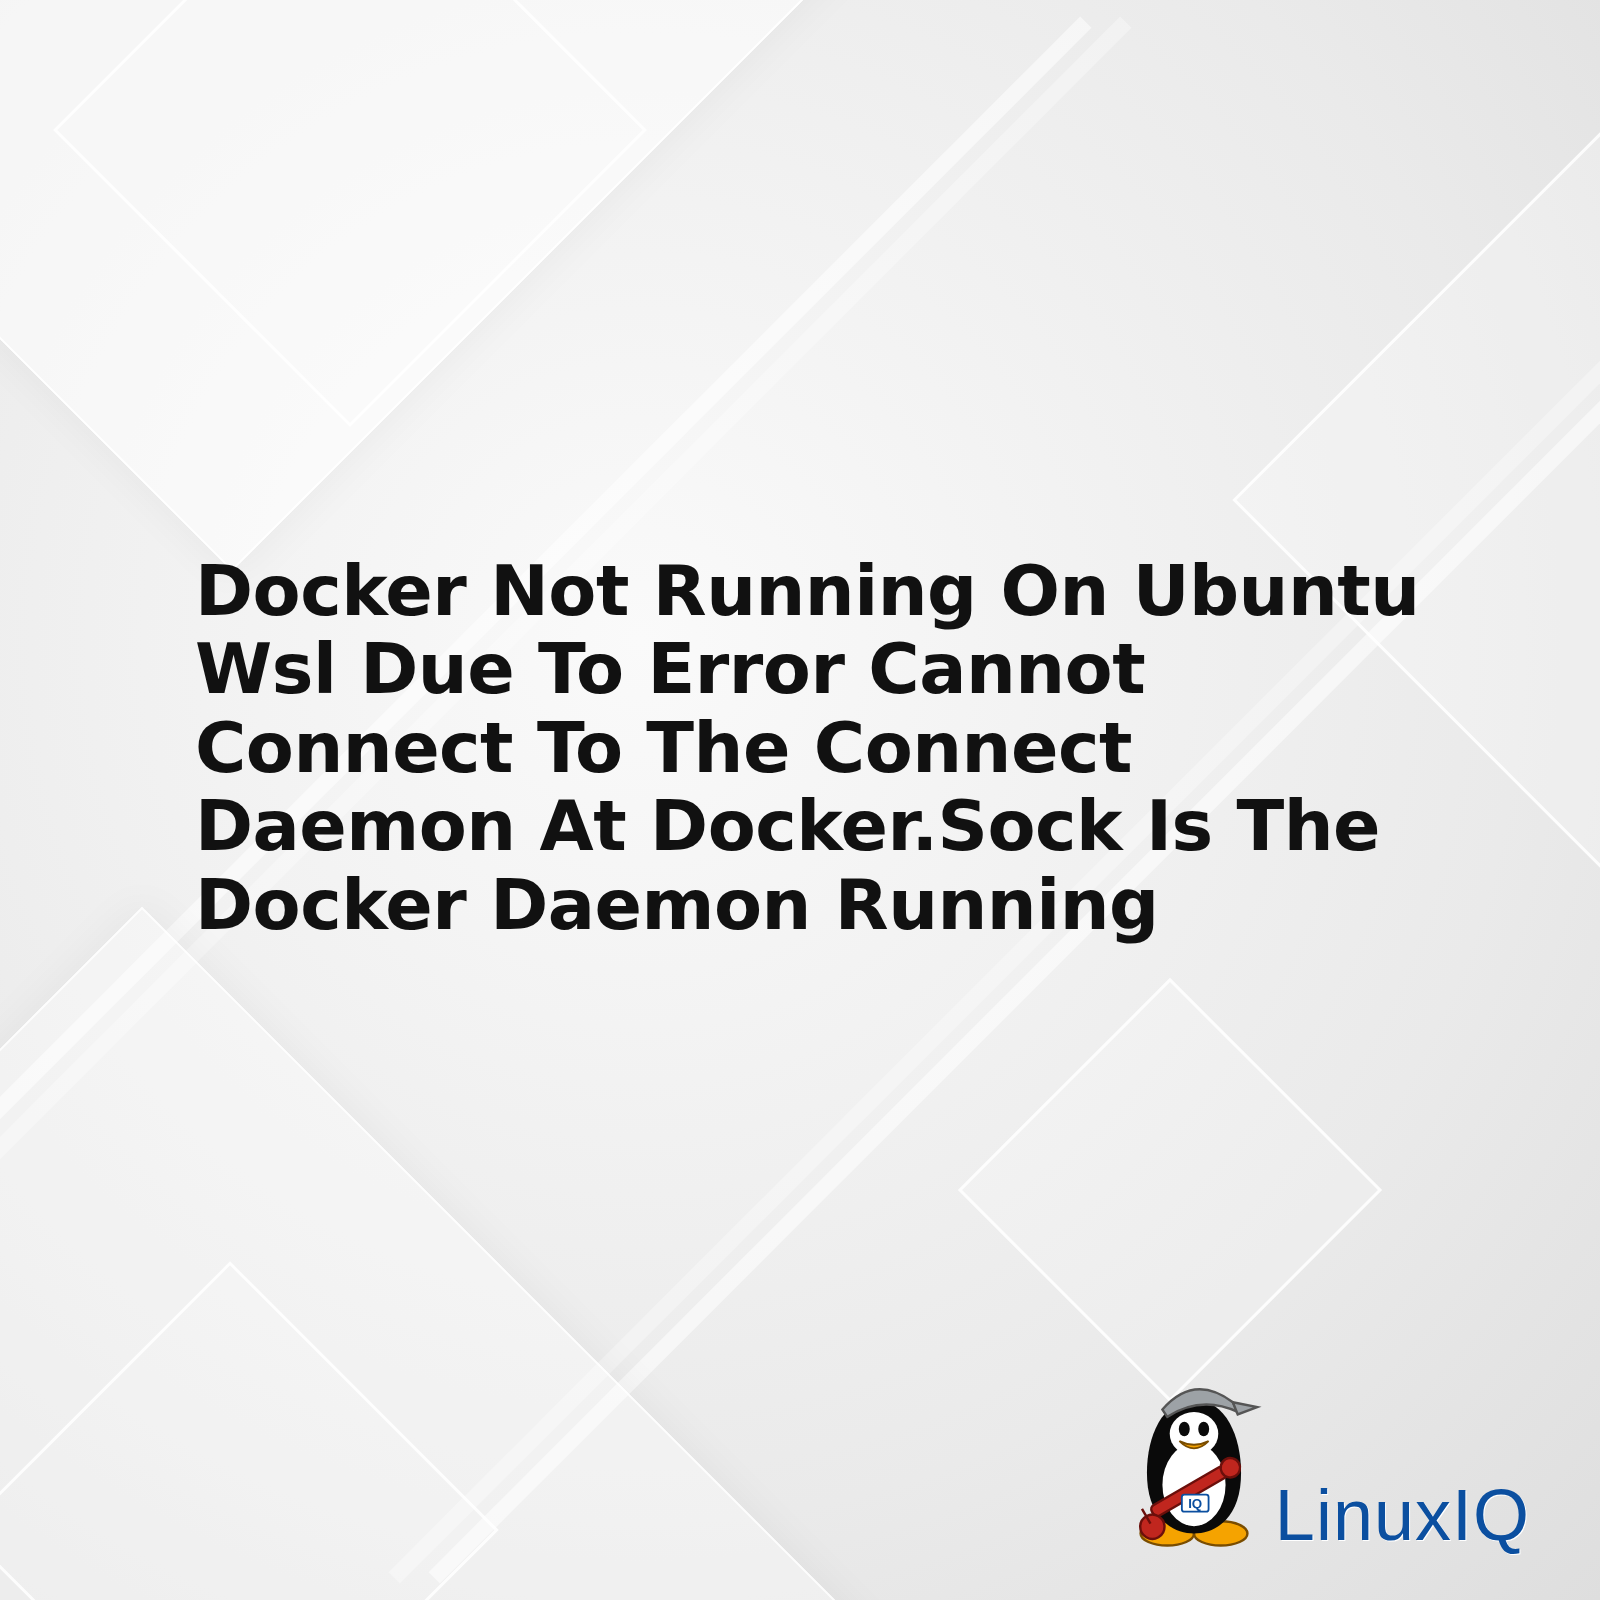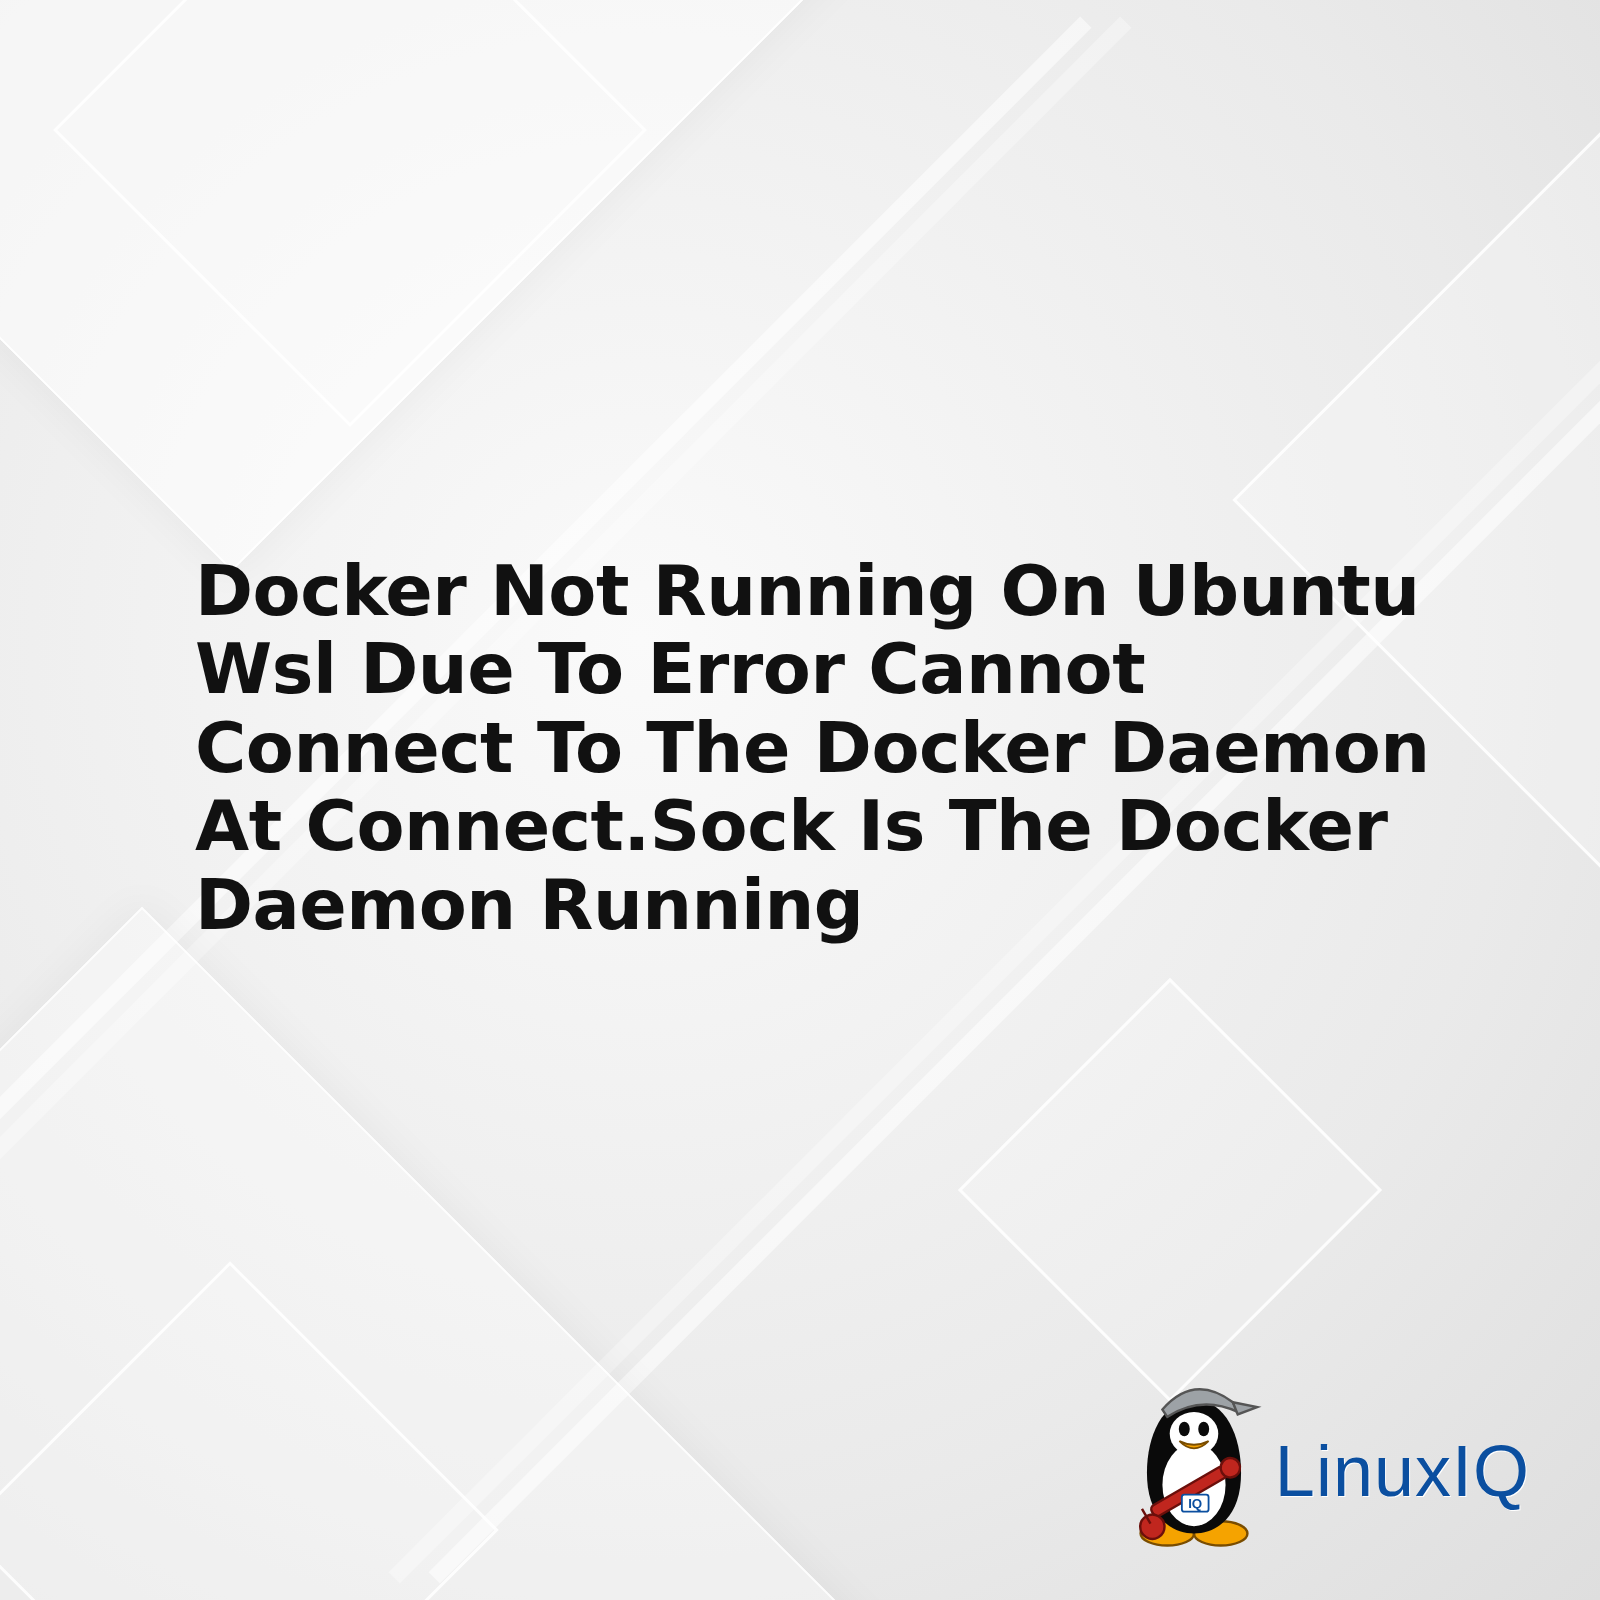--- a/index.html
+++ b/index.html
@@ -70,21 +70,21 @@
     word-wrap: break-word;
     overflow-wrap: break-word;
   }
 
   
   .brand {
     position: absolute;
     right: 70px;
     bottom: 52px;
     display: flex;
-    align-items: center;
+    align-items: flex-end;
     gap: 6px;
   }
   .brand svg { width: 150px; height: 170px; display: block; }
   .brand-text {
     font-family: "Comic Sans MS", "Chalkboard SE", cursive, sans-serif;
     font-size: 72px;
     font-weight: 400;
     color: #0B4FA0;
     letter-spacing: 1px;
     transform: translateY(8px);
@@ -98,21 +98,21 @@
   <div class="chev a"></div>
   <div class="chev b"></div>
   <div class="chev c"></div>
   <div class="chev d"></div>
   <div class="stripe s1"></div>
   <div class="stripe s2"></div>
   <div class="stripe s3"></div>
   <div class="stripe s4"></div>
 </div>
 
-<h1 class="headline">Docker Not Running On Ubuntu Wsl Due To Error Cannot Connect To The Docker Daemon At Connect.Sock Is The Docker Daemon Running</h1>
+<h1 class="headline">Docker Not Running On Ubuntu Wsl Due To Error Cannot Connect To The Connect Daemon At Docker.Sock Is The Docker Daemon Running</h1>
 
 <div class="brand">
   <span>
 
     <svg viewBox="0 0 120 140">
 
       <ellipse cx="38" cy="128" rx="22" ry="10" fill="#f5a300" stroke="#7a4d00" stroke-width="2"></ellipse>
       <ellipse cx="82" cy="128" rx="22" ry="10" fill="#f5a300" stroke="#7a4d00" stroke-width="2"></ellipse>
 
       <path d="M60 18 C30 18 18 58 22 90 C26 118 44 128 60 128 C76 128 94 118 98 90 C102 58 90 18 60 18 Z" fill="#0a0a0a"></path>

